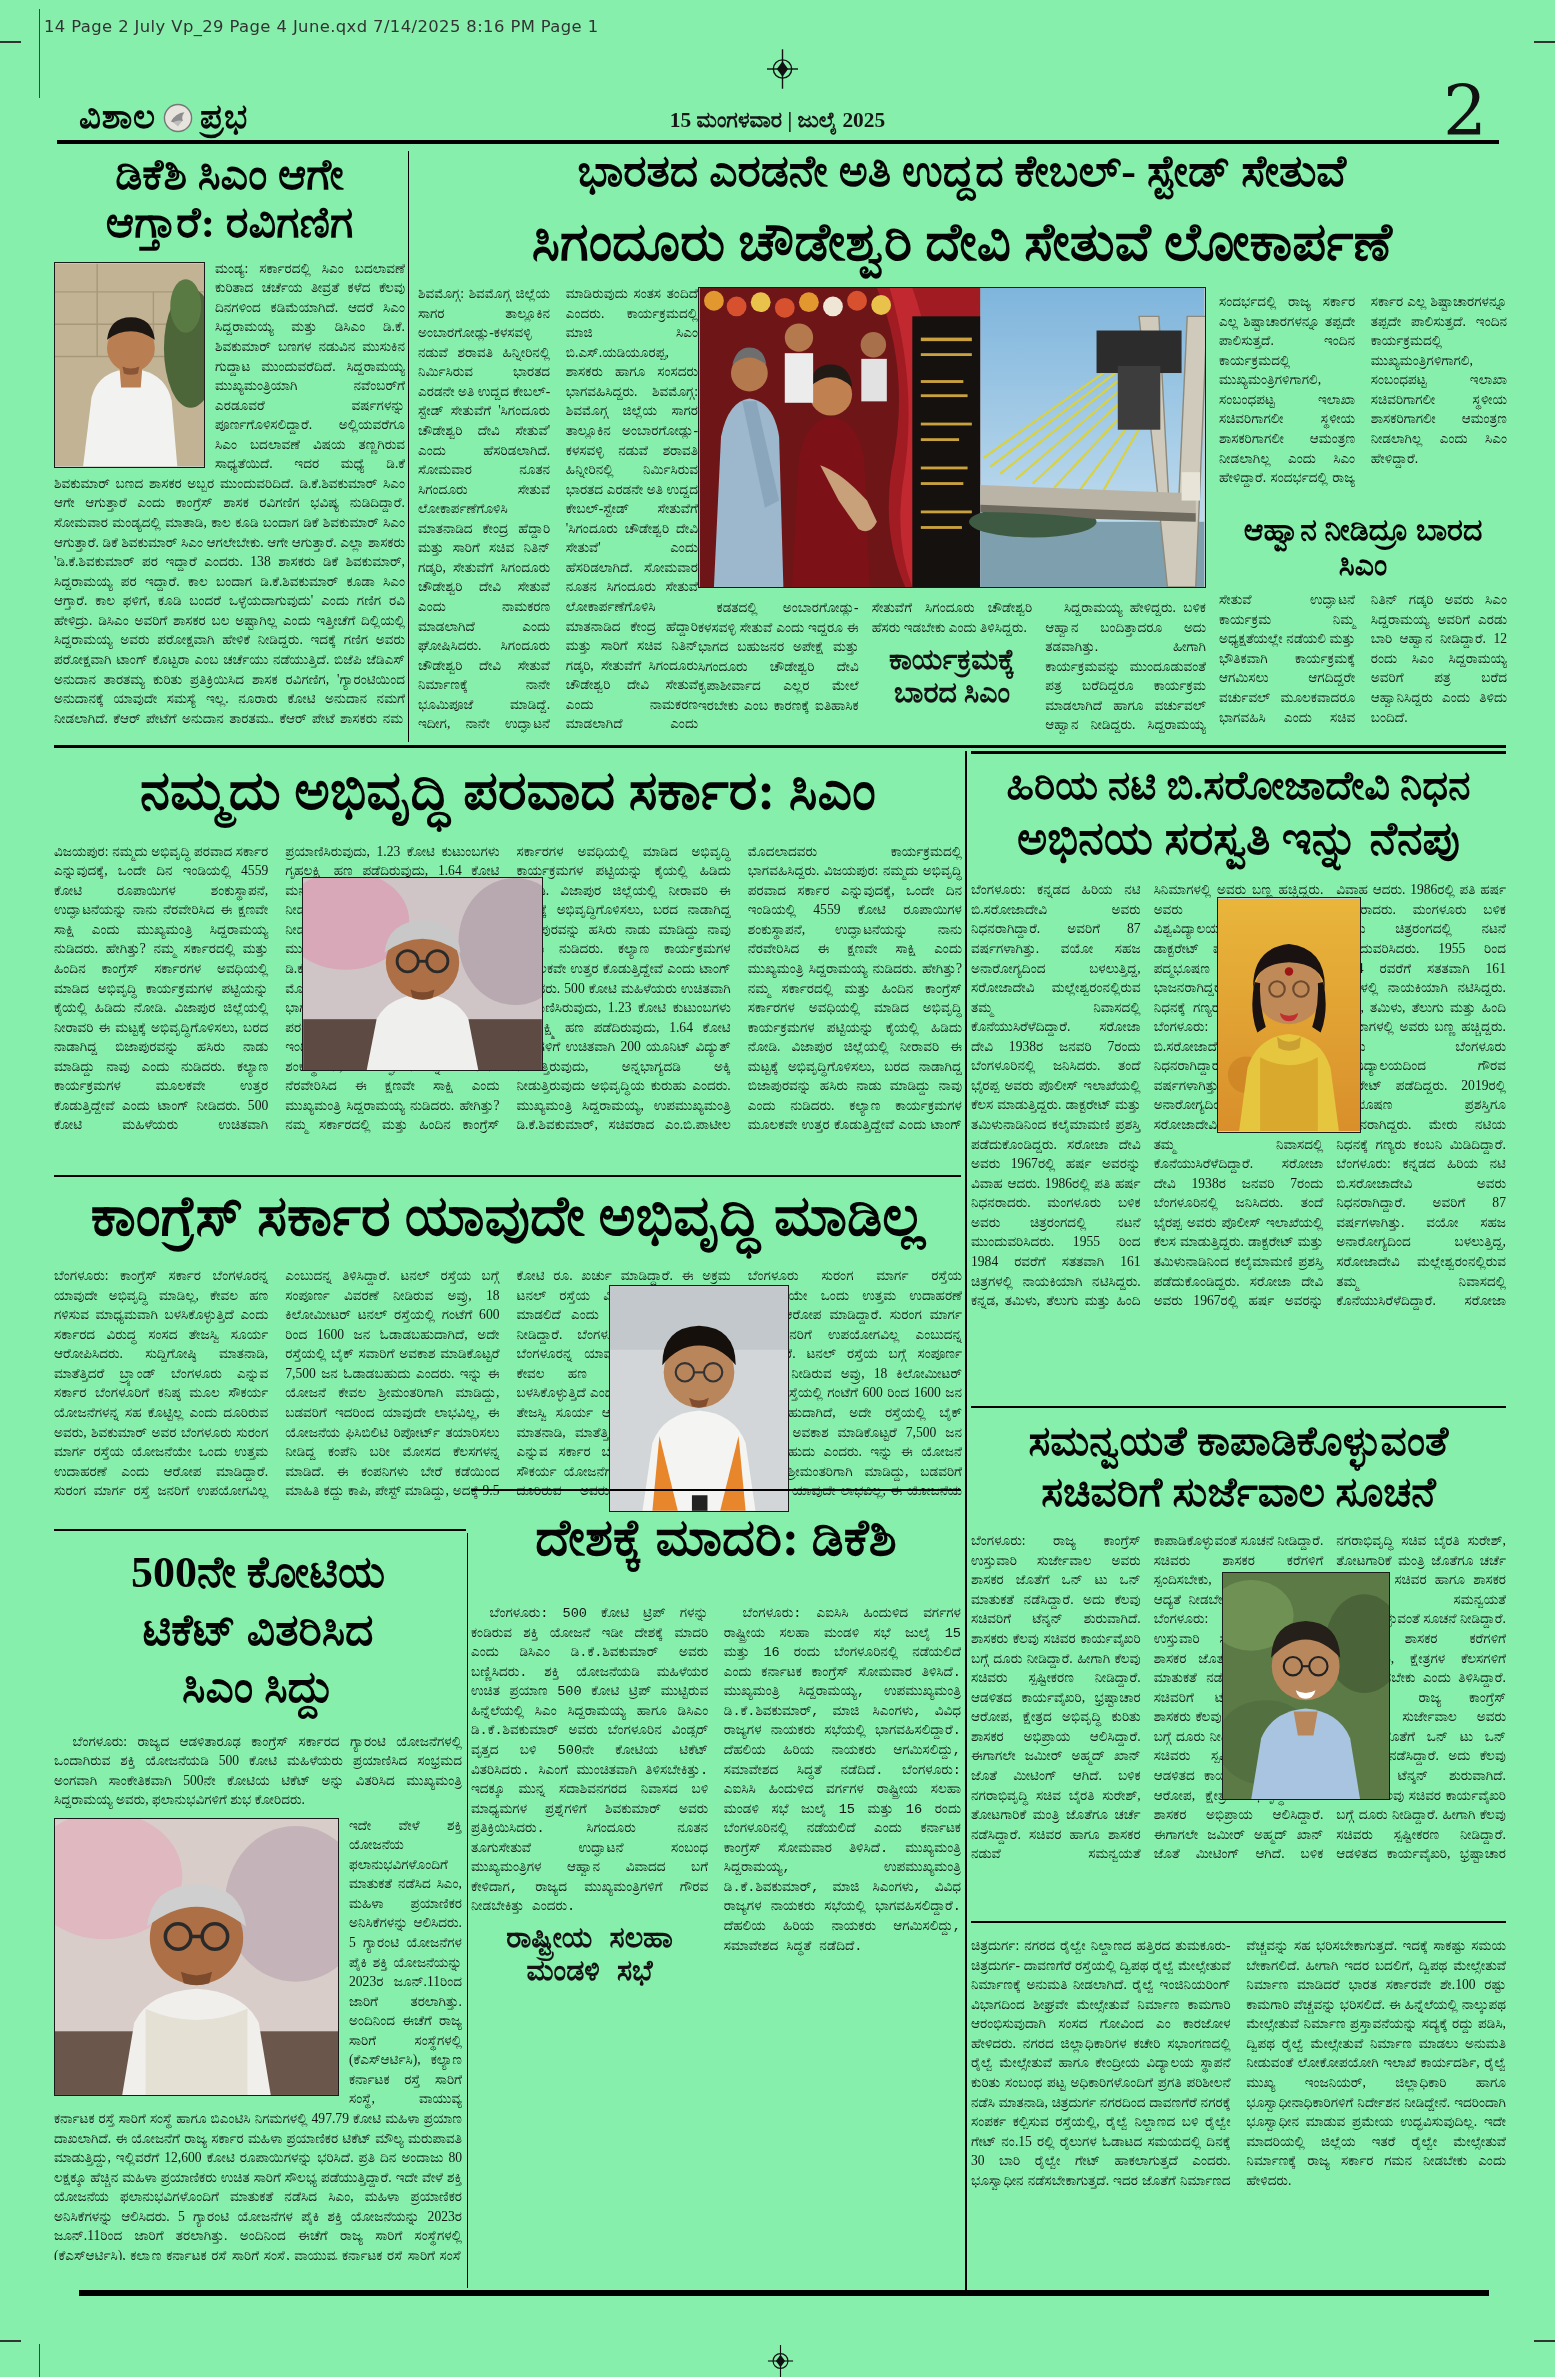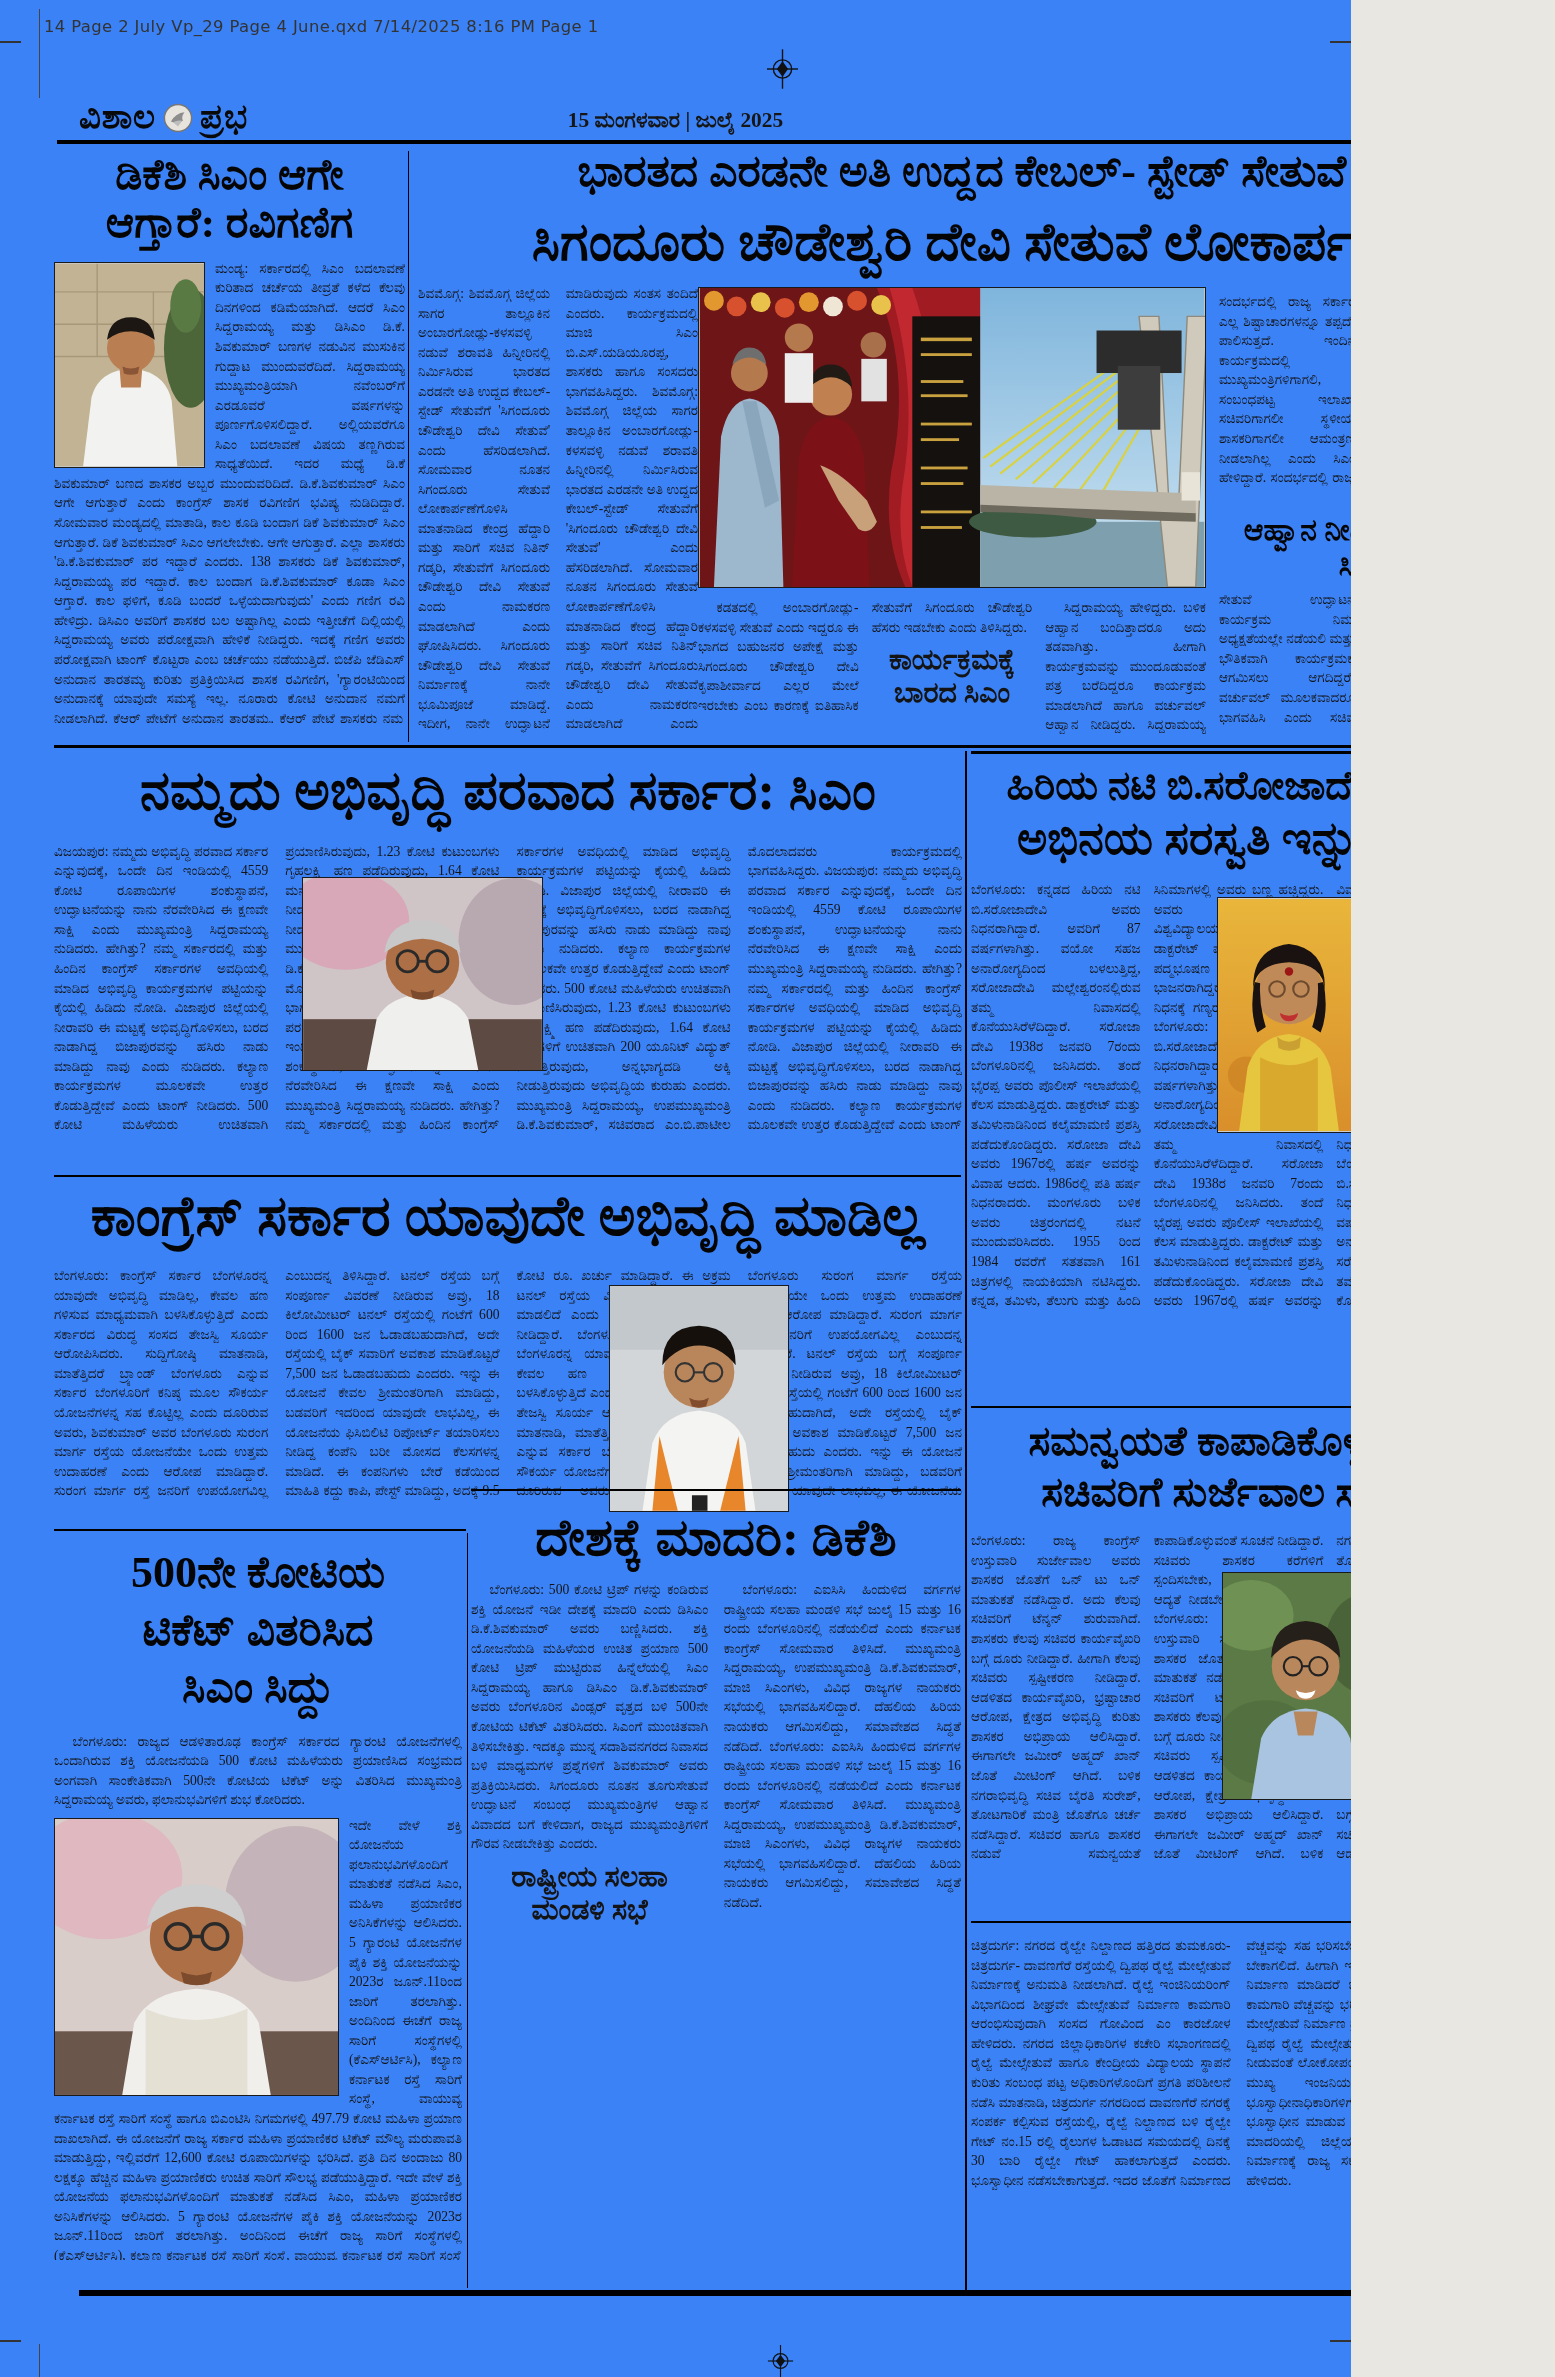--- a/index.html
+++ b/index.html
@@ -1,16 +1,16 @@
 <!DOCTYPE html>
 <html style="font-size:11.4px"><head>
 <meta charset="utf-8">
 <style>
   html,body{margin:0;padding:0;background:#e9e7e2;}
-  .page{position:relative;width:1351px;height:2377px;background:#3b82f6;color:#0d0d0d;
+  .page{position:relative;width:1555px;height:2377px;background:#86efac;color:#0d0d0d;
         font-family:"Liberation Serif","DejaVu Serif",serif;overflow:hidden;}
   .abs{position:absolute;}
   .slug{font-family:"DejaVu Sans",sans-serif;font-size:16.4px;color:#333;letter-spacing:0.4px;}
   .mast-row{display:flex;align-items:center;gap:7.1px;}
   .mast-title{font-size:34px;font-weight:bold;letter-spacing:0.7px;color:#090909;}
   .dateline{font-size:21.4px;font-weight:bold;color:#161616;}
   .pagenum{font-size:69px;font-family:"DejaVu Serif",serif;color:#111;line-height:1;}
   .hline{background:#000;}
   .vline{background:#000;}
   .headline{font-weight:bold;color:#050505;text-align:center;line-height:1.12;letter-spacing:0;}
@@ -278,21 +278,21 @@
         <path d="M178 216 Q200 226 222 216 L218 232 Q200 238 182 232 Z" fill="#7c4a2c"></path>
       </svg>
       <span>ಇದೇ ವೇಳೆ ಶಕ್ತಿ ಯೋಜನೆಯ ಫಲಾನುಭವಿಗಳೊಂದಿಗೆ ಮಾತುಕತೆ ನಡೆಸಿದ ಸಿಎಂ, ಮಹಿಳಾ ಪ್ರಯಾಣಿಕರ ಅನಿಸಿಕೆಗಳನ್ನು ಆಲಿಸಿದರು. 5 ಗ್ಯಾರಂಟಿ ಯೋಜನೆಗಳ ಪೈಕಿ ಶಕ್ತಿ ಯೋಜನೆಯನ್ನು 2023ರ ಜೂನ್.11ರಿಂದ ಜಾರಿಗೆ ತರಲಾಗಿತ್ತು. ಅಂದಿನಿಂದ ಈಚೆಗೆ ರಾಜ್ಯ ಸಾರಿಗೆ ಸಂಸ್ಥೆಗಳಲ್ಲಿ (ಕೆಎಸ್ಆರ್ಟಿಸಿ), ಕಲ್ಯಾಣ ಕರ್ನಾಟಕ ರಸ್ತೆ ಸಾರಿಗೆ ಸಂಸ್ಥೆ, ವಾಯುವ್ಯ ಕರ್ನಾಟಕ ರಸ್ತೆ ಸಾರಿಗೆ ಸಂಸ್ಥೆ ಹಾಗೂ ಬಿಎಂಟಿಸಿ ನಿಗಮಗಳಲ್ಲಿ 497.79 ಕೋಟಿ ಮಹಿಳಾ ಪ್ರಯಾಣ ದಾಖಲಾಗಿದೆ. ಈ ಯೋಜನೆಗೆ ರಾಜ್ಯ ಸರ್ಕಾರ ಮಹಿಳಾ ಪ್ರಯಾಣಿಕರ ಟಿಕೆಟ್ ಮೌಲ್ಯ ಮರುಪಾವತಿ ಮಾಡುತ್ತಿದ್ದು, ಇಲ್ಲಿವರೆಗೆ 12,600 ಕೋಟಿ ರೂಪಾಯಿಗಳನ್ನು ಭರಿಸಿದೆ. ಪ್ರತಿ ದಿನ ಅಂದಾಜು 80 ಲಕ್ಷಕ್ಕೂ ಹೆಚ್ಚಿನ ಮಹಿಳಾ ಪ್ರಯಾಣಿಕರು ಉಚಿತ ಸಾರಿಗೆ ಸೌಲಭ್ಯ ಪಡೆಯುತ್ತಿದ್ದಾರೆ. ಇದೇ ವೇಳೆ ಶಕ್ತಿ ಯೋಜನೆಯ ಫಲಾನುಭವಿಗಳೊಂದಿಗೆ ಮಾತುಕತೆ ನಡೆಸಿದ ಸಿಎಂ, ಮಹಿಳಾ ಪ್ರಯಾಣಿಕರ ಅನಿಸಿಕೆಗಳನ್ನು ಆಲಿಸಿದರು. 5 ಗ್ಯಾರಂಟಿ ಯೋಜನೆಗಳ ಪೈಕಿ ಶಕ್ತಿ ಯೋಜನೆಯನ್ನು 2023ರ ಜೂನ್.11ರಿಂದ ಜಾರಿಗೆ ತರಲಾಗಿತ್ತು. ಅಂದಿನಿಂದ ಈಚೆಗೆ ರಾಜ್ಯ ಸಾರಿಗೆ ಸಂಸ್ಥೆಗಳಲ್ಲಿ (ಕೆಎಸ್ಆರ್ಟಿಸಿ), ಕಲ್ಯಾಣ ಕರ್ನಾಟಕ ರಸ್ತೆ ಸಾರಿಗೆ ಸಂಸ್ಥೆ, ವಾಯುವ್ಯ ಕರ್ನಾಟಕ ರಸ್ತೆ ಸಾರಿಗೆ ಸಂಸ್ಥೆ ಹಾಗೂ ಬಿಎಂಟಿಸಿ ನಿಗಮಗಳಲ್ಲಿ 497.79 ಕೋಟಿ ಮಹಿಳಾ ಪ್ರಯಾಣ ದಾಖಲಾಗಿದೆ. ಈ ಯೋಜನೆಗೆ ರಾಜ್ಯ ಸರ್ಕಾರ ಮಹಿಳಾ ಪ್ರಯಾಣಿಕರ ಟಿಕೆಟ್ ಮೌಲ್ಯ ಮರುಪಾವತಿ ಮಾಡುತ್ತಿದ್ದು, ಇಲ್ಲಿವರೆಗೆ 12,600 ಕೋಟಿ ರೂಪಾಯಿಗಳನ್ನು ಭರಿಸಿದೆ. ಪ್ರತಿ ದಿನ ಅಂದಾಜು 80 ಲಕ್ಷಕ್ಕೂ ಹೆಚ್ಚಿನ ಮಹಿಳಾ ಪ್ರಯಾಣಿಕರು ಉಚಿತ ಸಾರಿಗೆ ಸೌಲಭ್ಯ ಪಡೆಯುತ್ತಿದ್ದಾರೆ.</span>
     </div>
   </div>
 
   <div class="abs" style="left:471px;top:1493px;width:490px;height:794px;">
     <div class="headline" style="font-size:51px;margin-top:14.3px;line-height:1.25;">
       <div>ದೇಶಕ್ಕೆ ಮಾದರಿ: ಡಿಕೆಶಿ</div>
     </div>
-    <div class="body-text cols2" style="margin-top:9px;height:592px;">
+    <div class="body-text cols2" style="margin-top:33px;height:592px;font-family:Liberation Mono, monospace;">
       <p>ಬೆಂಗಳೂರು: 500 ಕೋಟಿ ಟ್ರಿಪ್ ಗಳನ್ನು ಕಂಡಿರುವ ಶಕ್ತಿ ಯೋಜನೆ ಇಡೀ ದೇಶಕ್ಕೆ ಮಾದರಿ ಎಂದು ಡಿಸಿಎಂ ಡಿ.ಕೆ.ಶಿವಕುಮಾರ್ ಅವರು ಬಣ್ಣಿಸಿದರು. ಶಕ್ತಿ ಯೋಜನೆಯಡಿ ಮಹಿಳೆಯರ ಉಚಿತ ಪ್ರಯಾಣ 500 ಕೋಟಿ ಟ್ರಿಪ್ ಮುಟ್ಟಿರುವ ಹಿನ್ನೆಲೆಯಲ್ಲಿ ಸಿಎಂ ಸಿದ್ದರಾಮಯ್ಯ ಹಾಗೂ ಡಿಸಿಎಂ ಡಿ.ಕೆ.ಶಿವಕುಮಾರ್ ಅವರು ಬೆಂಗಳೂರಿನ ವಿಂಡ್ಸರ್ ವೃತ್ತದ ಬಳಿ 500ನೇ ಕೋಟಿಯ ಟಿಕೆಟ್ ವಿತರಿಸಿದರು. ಸಿಎಂಗೆ ಮುಂಚಿತವಾಗಿ ತಿಳಿಸಬೇಕಿತ್ತು. ಇದಕ್ಕೂ ಮುನ್ನ ಸದಾಶಿವನಗರದ ನಿವಾಸದ ಬಳಿ ಮಾಧ್ಯಮಗಳ ಪ್ರಶ್ನೆಗಳಿಗೆ ಶಿವಕುಮಾರ್ ಅವರು ಪ್ರತಿಕ್ರಿಯಿಸಿದರು. ಸಿಗಂದೂರು ನೂತನ ತೂಗುಸೇತುವೆ ಉದ್ಘಾಟನೆ ಸಂಬಂಧ ಮುಖ್ಯಮಂತ್ರಿಗಳ ಆಹ್ವಾನ ವಿವಾದದ ಬಗೆ ಕೇಳಿದಾಗ, ರಾಜ್ಯದ ಮುಖ್ಯಮಂತ್ರಿಗಳಿಗೆ ಗೌರವ ನೀಡಬೇಕಿತ್ತು ಎಂದರು.</p>
       <div class="inline-subhead">ರಾಷ್ಟ್ರೀಯ ಸಲಹಾ ಮಂಡಳಿ ಸಭೆ</div>
       <p>ಬೆಂಗಳೂರು: ಎಐಸಿಸಿ ಹಿಂದುಳಿದ ವರ್ಗಗಳ ರಾಷ್ಟ್ರೀಯ ಸಲಹಾ ಮಂಡಳಿ ಸಭೆ ಜುಲೈ 15 ಮತ್ತು 16 ರಂದು ಬೆಂಗಳೂರಿನಲ್ಲಿ ನಡೆಯಲಿದೆ ಎಂದು ಕರ್ನಾಟಕ ಕಾಂಗ್ರೆಸ್ ಸೋಮವಾರ ತಿಳಿಸಿದೆ. ಮುಖ್ಯಮಂತ್ರಿ ಸಿದ್ದರಾಮಯ್ಯ, ಉಪಮುಖ್ಯಮಂತ್ರಿ ಡಿ.ಕೆ.ಶಿವಕುಮಾರ್, ಮಾಜಿ ಸಿಎಂಗಳು, ವಿವಿಧ ರಾಜ್ಯಗಳ ನಾಯಕರು ಸಭೆಯಲ್ಲಿ ಭಾಗವಹಿಸಲಿದ್ದಾರೆ. ದೆಹಲಿಯ ಹಿರಿಯ ನಾಯಕರು ಆಗಮಿಸಲಿದ್ದು, ಸಮಾವೇಶದ ಸಿದ್ಧತೆ ನಡೆದಿದೆ. ಬೆಂಗಳೂರು: ಎಐಸಿಸಿ ಹಿಂದುಳಿದ ವರ್ಗಗಳ ರಾಷ್ಟ್ರೀಯ ಸಲಹಾ ಮಂಡಳಿ ಸಭೆ ಜುಲೈ 15 ಮತ್ತು 16 ರಂದು ಬೆಂಗಳೂರಿನಲ್ಲಿ ನಡೆಯಲಿದೆ ಎಂದು ಕರ್ನಾಟಕ ಕಾಂಗ್ರೆಸ್ ಸೋಮವಾರ ತಿಳಿಸಿದೆ. ಮುಖ್ಯಮಂತ್ರಿ ಸಿದ್ದರಾಮಯ್ಯ, ಉಪಮುಖ್ಯಮಂತ್ರಿ ಡಿ.ಕೆ.ಶಿವಕುಮಾರ್, ಮಾಜಿ ಸಿಎಂಗಳು, ವಿವಿಧ ರಾಜ್ಯಗಳ ನಾಯಕರು ಸಭೆಯಲ್ಲಿ ಭಾಗವಹಿಸಲಿದ್ದಾರೆ. ದೆಹಲಿಯ ಹಿರಿಯ ನಾಯಕರು ಆಗಮಿಸಲಿದ್ದು, ಸಮಾವೇಶದ ಸಿದ್ಧತೆ ನಡೆದಿದೆ.</p>
     </div>
   </div>
 
   <div class="abs" style="left:971px;top:1406px;width:535px;height:511px;border-top:2.9px solid #000;">
     <div class="headline" style="font-size:41px;margin-top:11.4px;">ಸಮನ್ವಯತೆ ಕಾಪಾಡಿಕೊಳ್ಳುವಂತೆ</div>
     <div class="headline" style="font-size:41px;margin-top:4.3px;">ಸಚಿವರಿಗೆ ಸುರ್ಜೆವಾಲ ಸೂಚನೆ</div>
     <div class="body-text cols3" style="margin-top:15.7px;height:348px;">ಬೆಂಗಳೂರು: ರಾಜ್ಯ ಕಾಂಗ್ರೆಸ್ ಉಸ್ತುವಾರಿ ಸುರ್ಜೇವಾಲ ಅವರು ಶಾಸಕರ ಜೊತೆಗೆ ಒನ್ ಟು ಒನ್ ಮಾತುಕತೆ ನಡೆಸಿದ್ದಾರೆ. ಅದು ಕೆಲವು ಸಚಿವರಿಗೆ ಟೆನ್ಶನ್ ಶುರುವಾಗಿದೆ. ಶಾಸಕರು ಕೆಲವು ಸಚಿವರ ಕಾರ್ಯವೈಖರಿ ಬಗ್ಗೆ ದೂರು ನೀಡಿದ್ದಾರೆ. ಹೀಗಾಗಿ ಕೆಲವು ಸಚಿವರು ಸ್ಪಷ್ಟೀಕರಣ ನೀಡಿದ್ದಾರೆ. ಆಡಳಿತದ ಕಾರ್ಯವೈಖರಿ, ಭ್ರಷ್ಟಾಚಾರ ಆರೋಪ, ಕ್ಷೇತ್ರದ ಅಭಿವೃದ್ಧಿ ಕುರಿತು ಶಾಸಕರ ಅಭಿಪ್ರಾಯ ಆಲಿಸಿದ್ದಾರೆ. ಈಗಾಗಲೇ ಜಮೀರ್ ಅಹ್ಮದ್ ಖಾನ್ ಜೊತೆ ಮೀಟಿಂಗ್ ಆಗಿದೆ. ಬಳಿಕ ನಗರಾಭಿವೃದ್ಧಿ ಸಚಿವ ಬೈರತಿ ಸುರೇಶ್, ತೋಟಗಾರಿಕೆ ಮಂತ್ರಿ ಜೊತೆಗೂ ಚರ್ಚೆ ನಡೆಸಿದ್ದಾರೆ. ಸಚಿವರ ಹಾಗೂ ಶಾಸಕರ ನಡುವೆ ಸಮನ್ವಯತೆ ಕಾಪಾಡಿಕೊಳ್ಳುವಂತೆ ಸೂಚನೆ ನೀಡಿದ್ದಾರೆ. ಸಚಿವರು ಶಾಸಕರ ಕರೆಗಳಿಗೆ ಸ್ಪಂದಿಸಬೇಕು, ಕ್ಷೇತ್ರಗಳ ಕೆಲಸಗಳಿಗೆ ಆದ್ಯತೆ ನೀಡಬೇಕು ಎಂದು ತಿಳಿಸಿದ್ದಾರೆ. ಬೆಂಗಳೂರು: ರಾಜ್ಯ ಕಾಂಗ್ರೆಸ್ ಉಸ್ತುವಾರಿ ಸುರ್ಜೇವಾಲ ಅವರು ಶಾಸಕರ ಜೊತೆಗೆ ಒನ್ ಟು ಒನ್ ಮಾತುಕತೆ ನಡೆಸಿದ್ದಾರೆ. ಅದು ಕೆಲವು ಸಚಿವರಿಗೆ ಟೆನ್ಶನ್ ಶುರುವಾಗಿದೆ. ಶಾಸಕರು ಕೆಲವು ಸಚಿವರ ಕಾರ್ಯವೈಖರಿ ಬಗ್ಗೆ ದೂರು ನೀಡಿದ್ದಾರೆ. ಹೀಗಾಗಿ ಕೆಲವು ಸಚಿವರು ಸ್ಪಷ್ಟೀಕರಣ ನೀಡಿದ್ದಾರೆ. ಆಡಳಿತದ ಕಾರ್ಯವೈಖರಿ, ಭ್ರಷ್ಟಾಚಾರ ಆರೋಪ, ಕ್ಷೇತ್ರದ ಅಭಿವೃದ್ಧಿ ಕುರಿತು ಶಾಸಕರ ಅಭಿಪ್ರಾಯ ಆಲಿಸಿದ್ದಾರೆ. ಈಗಾಗಲೇ ಜಮೀರ್ ಅಹ್ಮದ್ ಖಾನ್ ಜೊತೆ ಮೀಟಿಂಗ್ ಆಗಿದೆ. ಬಳಿಕ ನಗರಾಭಿವೃದ್ಧಿ ಸಚಿವ ಬೈರತಿ ಸುರೇಶ್, ತೋಟಗಾರಿಕೆ ಮಂತ್ರಿ ಜೊತೆಗೂ ಚರ್ಚೆ ನಡೆಸಿದ್ದಾರೆ. ಸಚಿವರ ಹಾಗೂ ಶಾಸಕರ ನಡುವೆ ಸಮನ್ವಯತೆ ಕಾಪಾಡಿಕೊಳ್ಳುವಂತೆ ಸೂಚನೆ ನೀಡಿದ್ದಾರೆ. ಸಚಿವರು ಶಾಸಕರ ಕರೆಗಳಿಗೆ ಸ್ಪಂದಿಸಬೇಕು, ಕ್ಷೇತ್ರಗಳ ಕೆಲಸಗಳಿಗೆ ಆದ್ಯತೆ ನೀಡಬೇಕು ಎಂದು ತಿಳಿಸಿದ್ದಾರೆ. ಬೆಂಗಳೂರು: ರಾಜ್ಯ ಕಾಂಗ್ರೆಸ್ ಉಸ್ತುವಾರಿ ಸುರ್ಜೇವಾಲ ಅವರು ಶಾಸಕರ ಜೊತೆಗೆ ಒನ್ ಟು ಒನ್ ಮಾತುಕತೆ ನಡೆಸಿದ್ದಾರೆ. ಅದು ಕೆಲವು ಸಚಿವರಿಗೆ ಟೆನ್ಶನ್ ಶುರುವಾಗಿದೆ. ಶಾಸಕರು ಕೆಲವು ಸಚಿವರ ಕಾರ್ಯವೈಖರಿ ಬಗ್ಗೆ ದೂರು ನೀಡಿದ್ದಾರೆ. ಹೀಗಾಗಿ ಕೆಲವು ಸಚಿವರು ಸ್ಪಷ್ಟೀಕರಣ ನೀಡಿದ್ದಾರೆ. ಆಡಳಿತದ ಕಾರ್ಯವೈಖರಿ, ಭ್ರಷ್ಟಾಚಾರ ಆರೋಪ, ಕ್ಷೇತ್ರದ ಅಭಿವೃದ್ಧಿ ಕುರಿತು ಶಾಸಕರ ಅಭಿಪ್ರಾಯ ಆಲಿಸಿದ್ದಾರೆ. ಈಗಾಗಲೇ ಜಮೀರ್ ಅಹ್ಮದ್ ಖಾನ್ ಜೊತೆ ಮೀಟಿಂಗ್ ಆಗಿದೆ. ಬಳಿಕ ನಗರಾಭಿವೃದ್ಧಿ ಸಚಿವ ಬೈರತಿ ಸುರೇಶ್, ತೋಟಗಾರಿಕೆ ಮಂತ್ರಿ ಜೊತೆಗೂ ಚರ್ಚೆ ನಡೆಸಿದ್ದಾರೆ. ಸಚಿವರ ಹಾಗೂ ಶಾಸಕರ ನಡುವೆ ಸಮನ್ವಯತೆ ಕಾಪಾಡಿಕೊಳ್ಳುವಂತೆ ಸೂಚನೆ ನೀಡಿದ್ದಾರೆ. ಸಚಿವರು ಶಾಸಕರ ಕರೆಗಳಿಗೆ ಸ್ಪಂದಿಸಬೇಕು, ಕ್ಷೇತ್ರಗಳ ಕೆಲಸಗಳಿಗೆ ಆದ್ಯತೆ ನೀಡಬೇಕು ಎಂದು ತಿಳಿಸಿದ್ದಾರೆ.</div>

